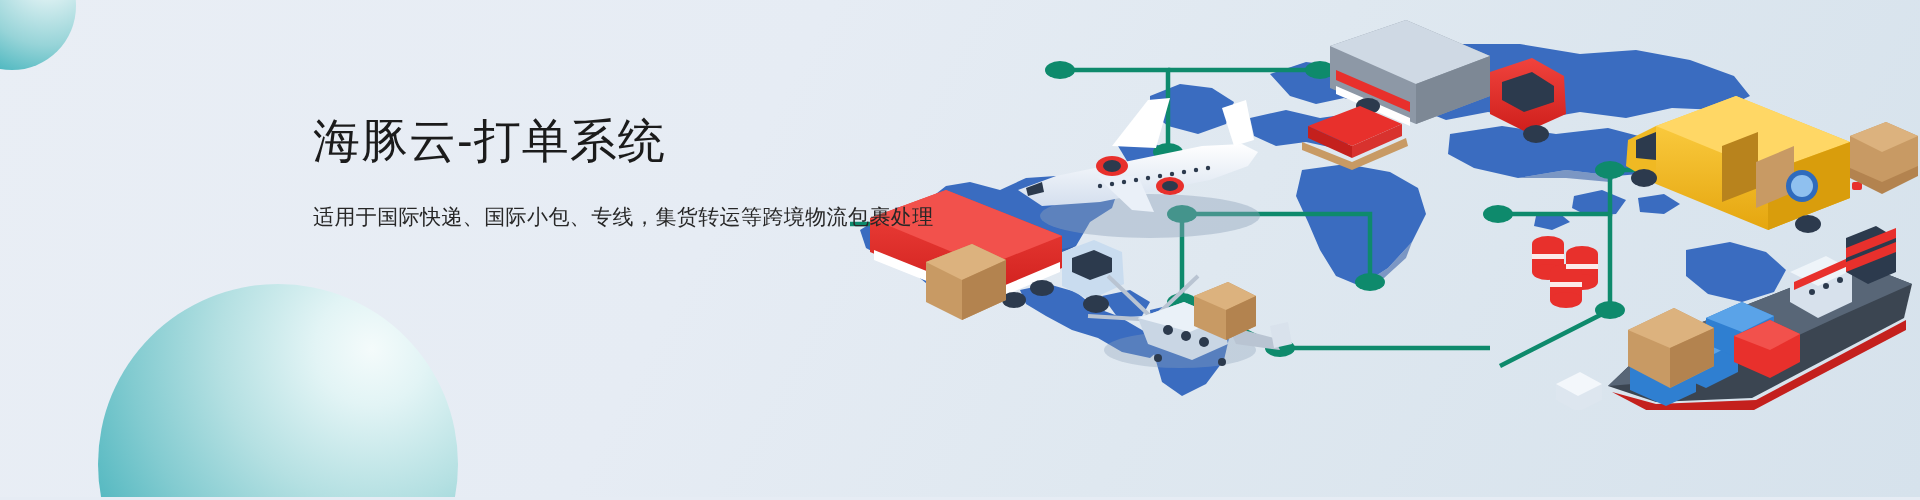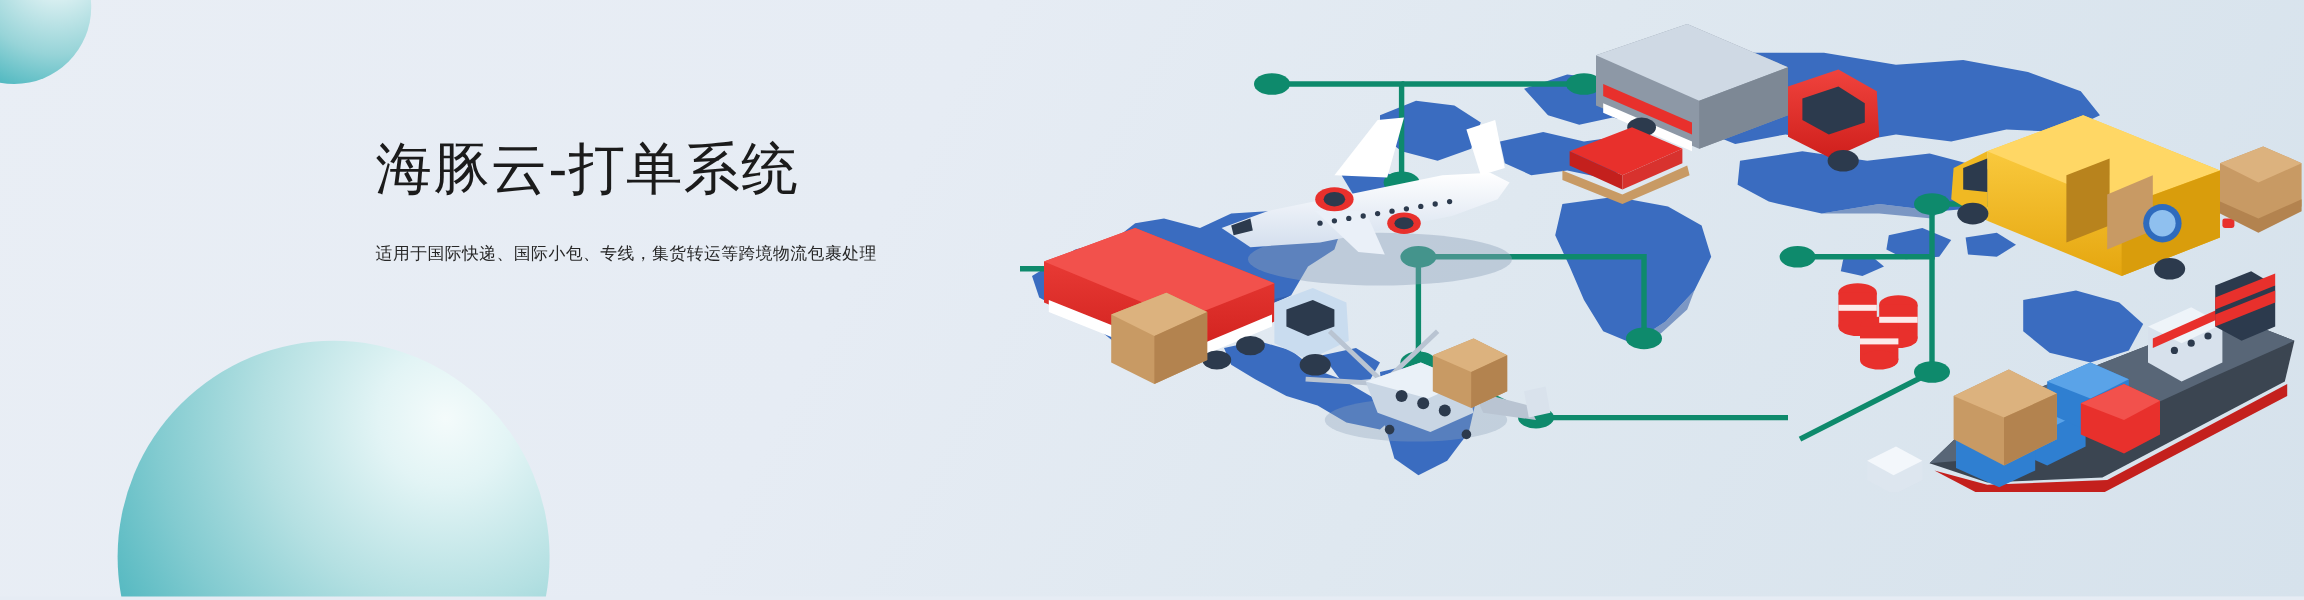--- a/index.html
+++ b/index.html
@@ -24,21 +24,21 @@
     left:98px;top:284px;width:360px;height:360px;
     background:radial-gradient(circle at 76% 18%,#f4fbfb 0%,#e2f4f5 14%,#b4e0e2 38%,#82cbd0 60%,#49b4bd 82%,#31a8b3 100%);
   }
   
   .copy{position:absolute;left:313px;top:112px;z-index:6;}
   .headline{
     margin:0;font-size:47px;line-height:1.24;font-weight:400;
     color:#1b1b1b;letter-spacing:1px;white-space:nowrap;
   }
   .subhead{
-    margin:32px 0 0 0;font-size:14px;line-height:1.4;font-weight:400;
+    margin:32px 0 0 0;font-size:21px;line-height:1.4;font-weight:400;
     color:#272727;letter-spacing:.4px;white-space:nowrap;
   }
   
   .illus{position:absolute;right:0;top:0;width:1070px;height:410px;z-index:4;}
   .illus svg{display:block;width:100%;height:100%;}
 </style>
 </head>
 <body>
 
 <div class="banner">

